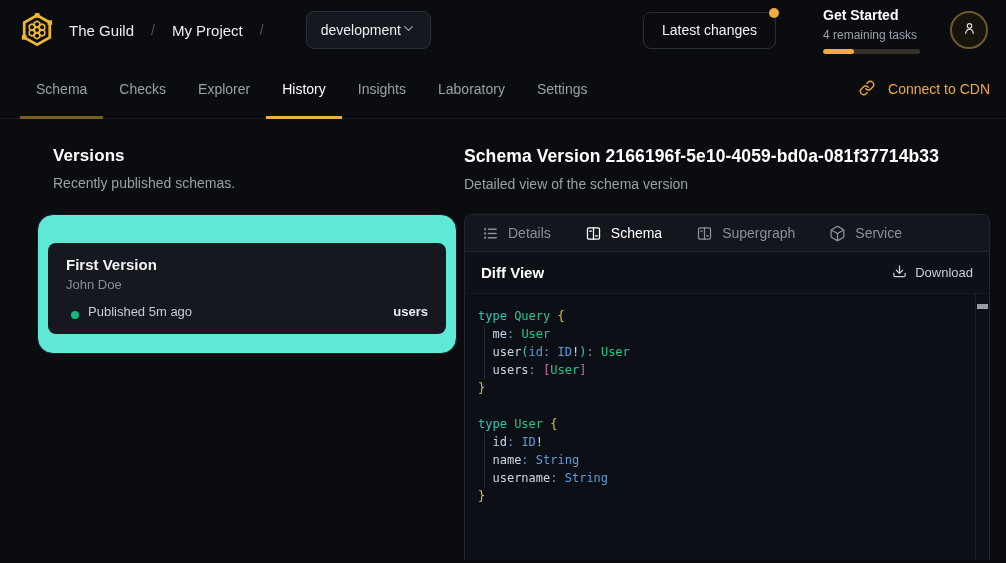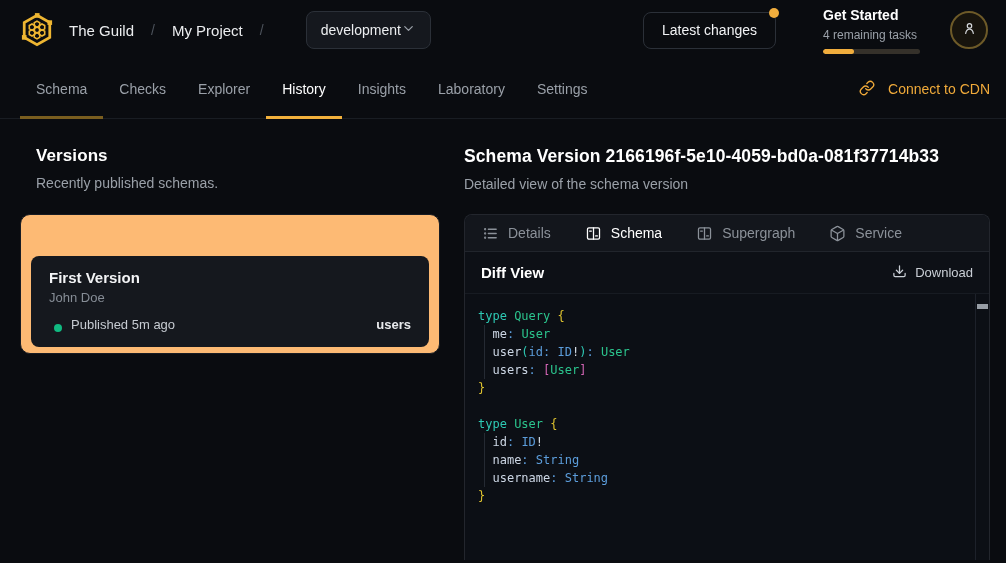--- a/index.html
+++ b/index.html
@@ -29,26 +29,26 @@
   
   .tabsbar{height:59px;display:flex;align-items:stretch;padding:0 16px 0 20px;border-bottom:1px solid #191d23}
   .tab{display:flex;align-items:center;padding:0 16px;font-size:14px;color:#9aa0a8;position:relative;cursor:pointer;white-space:nowrap}
   .tab.active{color:#ffffff;font-weight:500}
   .tab.active::after{content:"";position:absolute;left:0;right:0;bottom:-1px;height:3px;background:#f2b13c}
   .tab.dim::after{content:"";position:absolute;left:0;right:0;bottom:-1px;height:3px;background:#7a5e1f}
   .cdn{margin-left:auto;display:flex;align-items:center;gap:13px;color:#f0aa3a;font-size:14px;cursor:pointer}
 
   
   .main{position:relative;height:443px}
-  .left-sec{position:absolute;left:20px;top:0;width:420px}
+  .left-sec{position:absolute;left:37px;top:0;width:420px}
   .sec-title{font-size:17px;font-weight:700;color:#fff;letter-spacing:.1px}
   .sec-sub{font-size:14px;color:#9aa0a8;margin-top:9px}
   .left-sec .sec-title{margin:27px 0 0 16px}
   .left-sec .sec-sub{margin-left:16px}
-  .outer-card{margin-top:23px;height:140px;background:#fdba74;border:1px solid #181c23;border-radius:10px;padding:41px 10px 0}
+  .outer-card{margin-top:23px;height:140px;background:#5eead4;border:1px solid #181c23;border-radius:16px;padding:28px 10px 0}
   .version-card{height:91px;background:#15181e;border-radius:8px;padding:13px 18px;cursor:pointer}
   .v-name{font-size:15px;font-weight:600;color:#f2f3f5}
   .v-author{font-size:13px;color:#868d96;margin-top:4px}
   .v-row{display:flex;align-items:flex-end;margin-top:12px}
   .v-dot{width:8px;height:8px;border-radius:50%;background:#10b981;margin:0 9px 0 5px}
   .v-status{font-size:13px;color:#c6cbd2}
   .v-service{margin-left:auto;font-size:13px;font-weight:700;color:#e8eaed}
 
   .right-sec{position:absolute;left:464px;top:0;right:16px}
   .right-sec .sec-title{margin-top:27px;font-size:17.5px}

